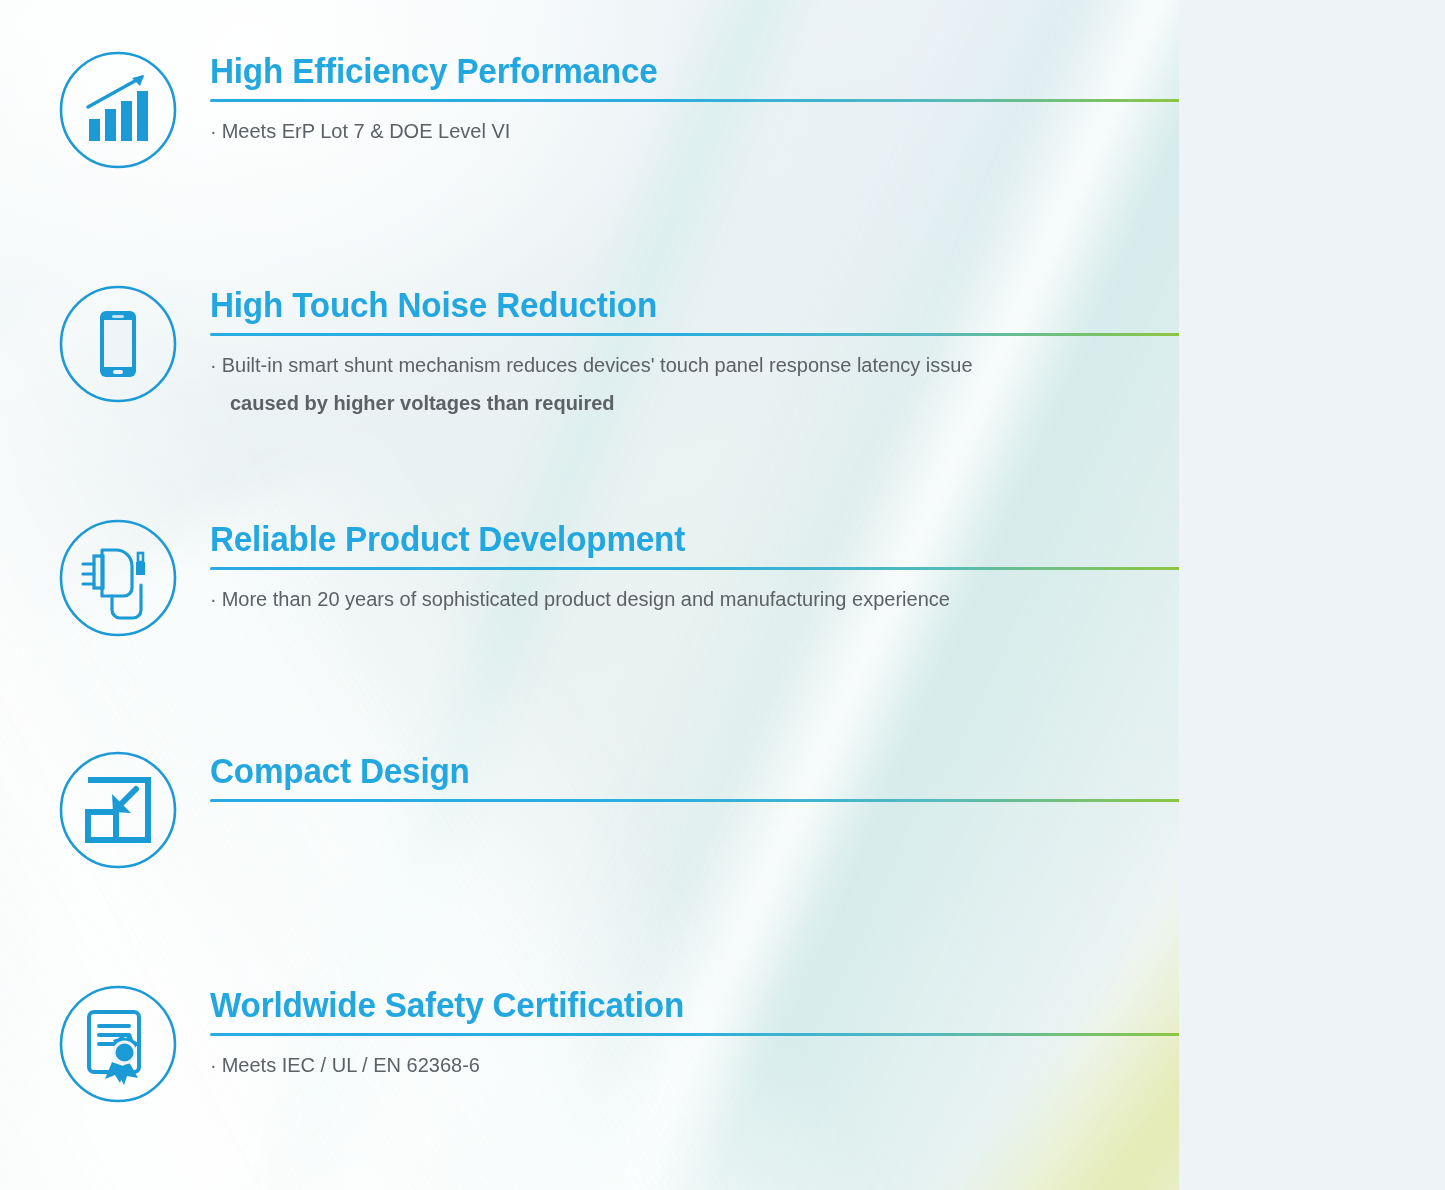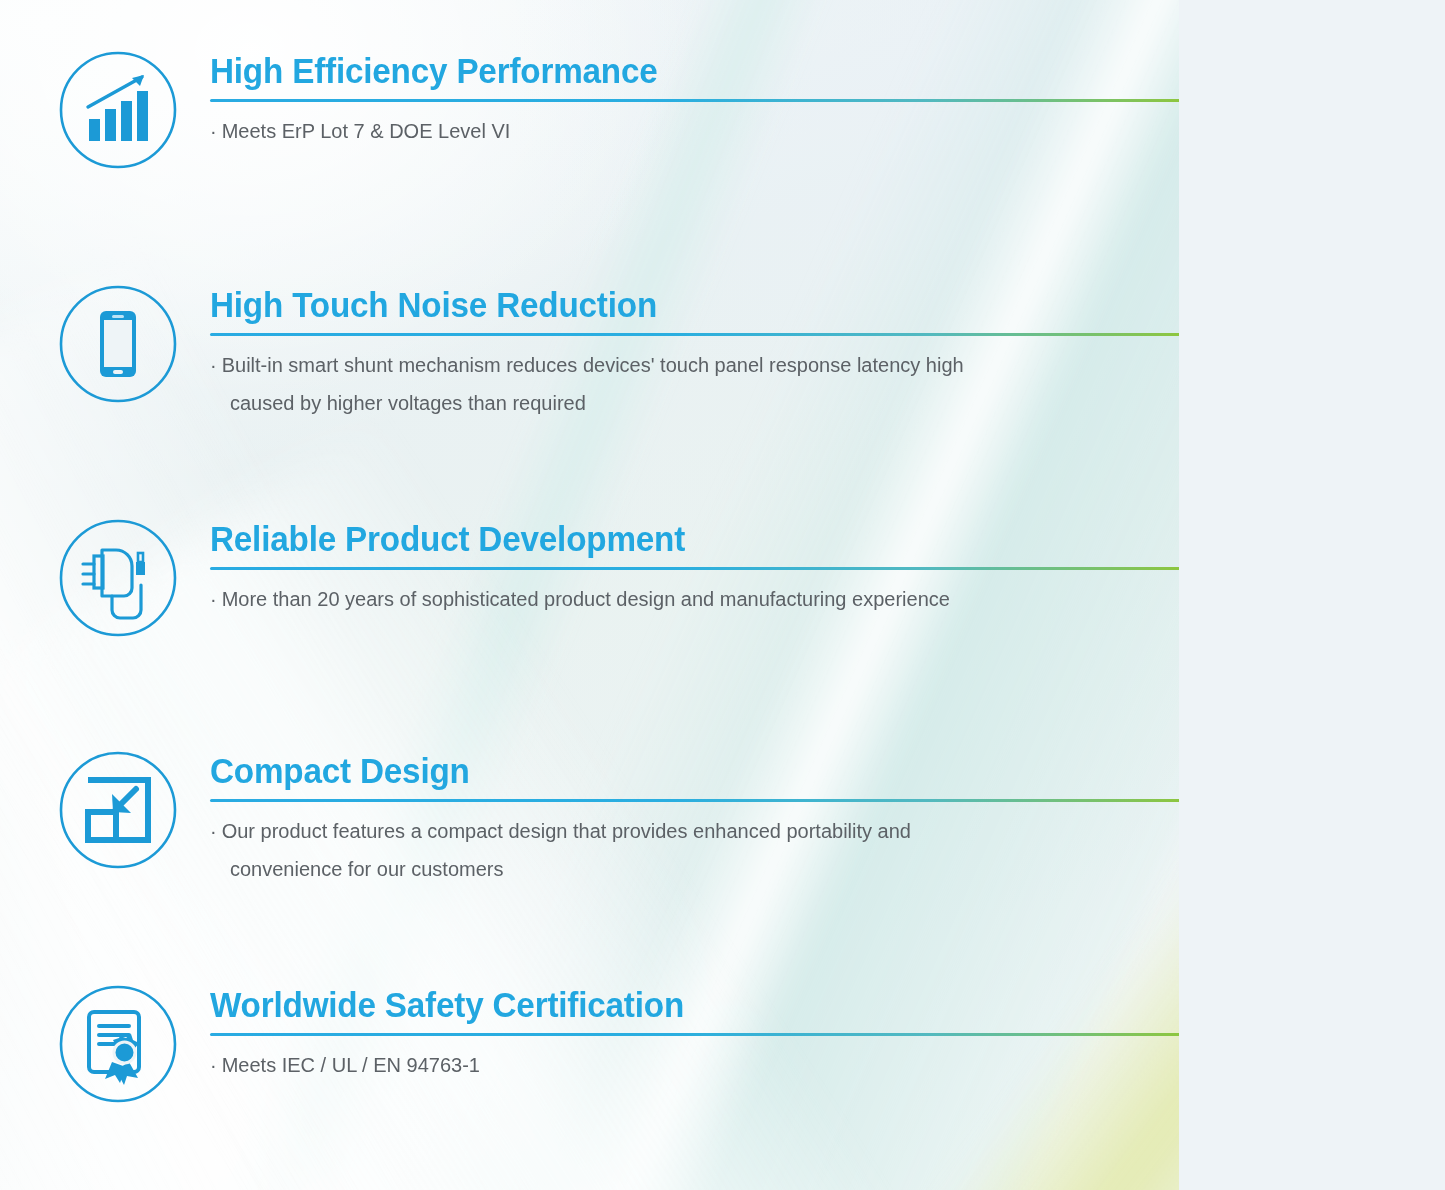--- a/index.html
+++ b/index.html
@@ -103,21 +103,21 @@
     border-radius:2px;
   }
   .f-lines{margin-top:10px;}
   .f-line{
     font-size:20px;
     color:#5c6166;
     line-height:38px;
     white-space:nowrap;
   }
   .f-line .bullet{margin-right:5px;letter-spacing:0;}
-  .f-line.cont{padding-left:20px;}
+  .f-line.cont{padding-left:20px;font-weight:bold;}
 </style>
 </head>
 <body>
 
 <div id="page">
 
   <div class="band band-topglow"></div>
   <div class="band band-mid"></div>
   <div class="band band-a"></div>
   <div class="band band-b"></div>
@@ -160,21 +160,21 @@
           <rect x="46" y="36" width="28" height="47" fill="#eef4f7"></rect>
           <rect x="54" y="31" width="12" height="3" rx="1.5" fill="#bde3f5"></rect>
           <rect x="55" y="86" width="10" height="4" rx="2" fill="#eef4f7"></rect>
         </svg>
       </div>
       <div class="body-col">
         <div class="f-title">High Touch Noise Reduction</div>
         <div class="divider"></div>
         <div class="f-lines">
           <div class="f-line">
-            <span class="bullet">·</span><span>Built-in smart shunt mechanism reduces devices' touch panel response latency high</span>
+            <span class="bullet">·</span><span>Built-in smart shunt mechanism reduces devices' touch panel response latency issue</span>
           </div>
           <div class="f-line cont">
             <span>caused by higher voltages than required</span>
           </div>
         </div>
       </div>
     </div>
 
     <div class="feature" style="top:518px;">
       <div class="icon-wrap">
@@ -209,28 +209,20 @@
           <ellipse cx="60" cy="60" rx="57" ry="57" fill="none" stroke="#1c9ad6" stroke-width="2.6"></ellipse>
           <path d="M30 30 h60 v60 h-60 v-20" fill="none" stroke="#1c9ad6" stroke-width="6" stroke-linejoin="miter"></path>
           <rect x="30" y="62" width="28" height="28" fill="none" stroke="#1c9ad6" stroke-width="6"></rect>
           <path d="M78 39 L58 59" stroke="#1c9ad6" stroke-width="6" stroke-linecap="round"></path>
           <path d="M55 62 L54 44 L73 63 Z" fill="#1c9ad6"></path>
         </svg>
       </div>
       <div class="body-col">
         <div class="f-title">Compact Design</div>
         <div class="divider"></div>
-        <div class="f-lines">
-          <div class="f-line">
-            <span class="bullet">·</span><span>Our product features a compact design that provides enhanced portability and</span>
-          </div>
-          <div class="f-line cont">
-            <span>convenience for our customers</span>
-          </div>
-        </div>
       </div>
     </div>
 
     <div class="feature" style="top:984px;">
       <div class="icon-wrap">
         <svg viewBox="0 0 120 120" xmlns="http://www.w3.org/2000/svg">
           <ellipse cx="60" cy="60" rx="57" ry="57" fill="none" stroke="#1c9ad6" stroke-width="2.6"></ellipse>
           <path d="M36 28 h40 a5 5 0 0 1 5 5 v50 a5 5 0 0 1 -5 5 h-40 a5 5 0 0 1 -5 -5 v-50 a5 5 0 0 1 5 -5 z" fill="none" stroke="#1c9ad6" stroke-width="4"></path>
           <path d="M41 42 h30 M41 51 h30 M41 60 h18" stroke="#1c9ad6" stroke-width="4" stroke-linecap="round"></path>
 
@@ -239,20 +231,20 @@
 
           <path d="M62 52 l6 2 l5 -4 l2 6 l6 3 l-4 5 l1 7 l-6 -1 l-5 5 l-4 -6 l-7 -1 l2 -6 l-3 -6 l6 -2 z" fill="#1c9ad6"></path>
           <circle cx="66.5" cy="68.5" r="10.5" fill="#1c9ad6" stroke="#eef4f7" stroke-width="3"></circle>
         </svg>
       </div>
       <div class="body-col">
         <div class="f-title">Worldwide Safety Certification</div>
         <div class="divider"></div>
         <div class="f-lines">
           <div class="f-line">
-            <span class="bullet">·</span><span>Meets IEC / UL / EN 94763-1</span>
+            <span class="bullet">·</span><span>Meets IEC / UL / EN 62368-6</span>
           </div>
         </div>
       </div>
     </div>
 
   </div>
 </div>
 
 </body></html>

